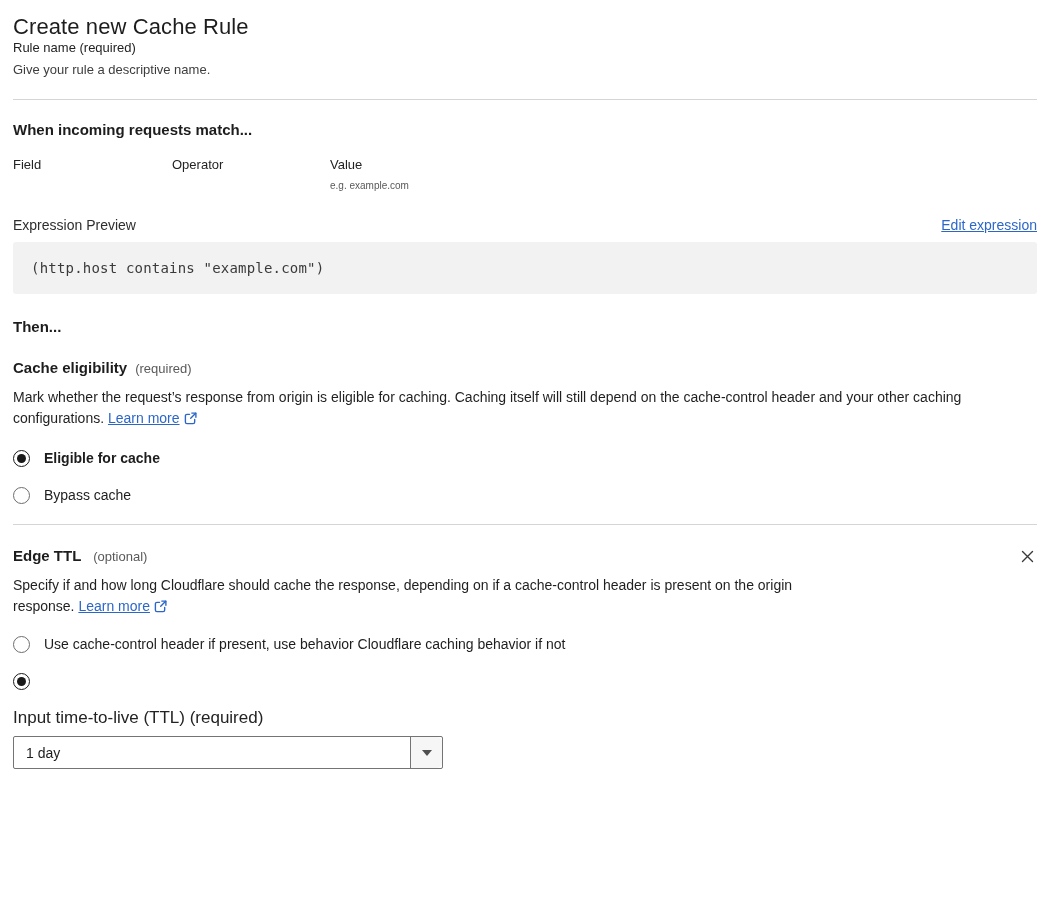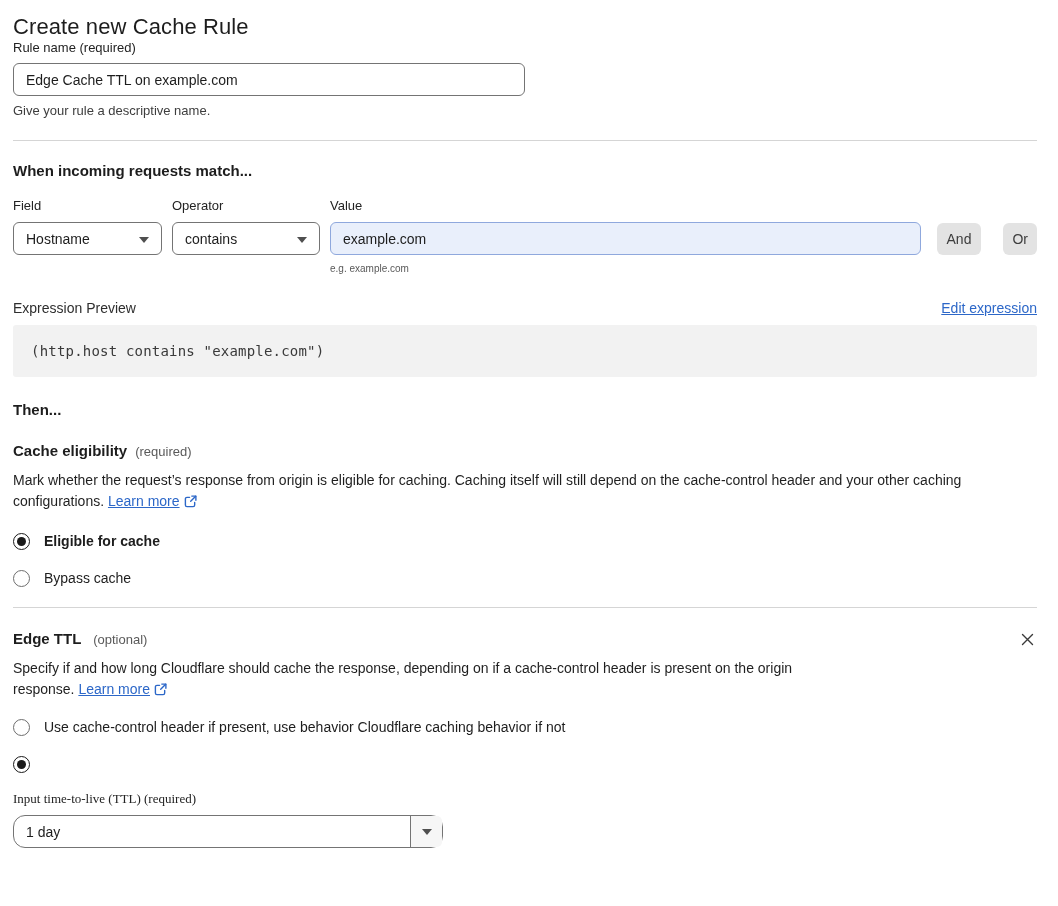--- a/index.html
+++ b/index.html
@@ -93,24 +93,24 @@
   .radio-row.selected .radio::after {
     content: ""; position: absolute; left: 50%; top: 50%;
     width: 9px; height: 9px; margin: -4.5px 0 0 -4.5px;
     border-radius: 50%; background: #1a1a1a;
   }
   .radio-row.selected .radio-label { font-weight: 700; }
 
   .section-head-row { display: flex; justify-content: space-between; align-items: flex-start; margin-top: 22px; }
   .close-btn { background: none; border: none; cursor: pointer; padding: 2px; line-height: 0; }
 
-  .ttl-label { font-size: 13px; color: #232323; margin-top: 6px; font-family: Liberation Serif, serif; }
+  .ttl-label { font-size: 17px; color: #232323; margin-top: 6px; }
   .ttl-select {
     position: relative; margin-top: 8px; width: 430px; height: 33px;
-    border: 1px solid #747474; border-radius: 12px; background: #fff;
+    border: 1px solid #747474; border-radius: 2px; background: #fff;
     display: flex; align-items: center; padding: 0 44px 0 12px;
     font-size: 14px; color: #1d1d1d; cursor: pointer;
   }
   .ttl-select .arrow-box {
     position: absolute; right: 0; top: 0; bottom: 0; width: 32px;
     border-left: 1px solid #747474; background: #f6f6f6;
     border-radius: 0 5px 5px 0;
     display: flex; align-items: center; justify-content: center;
   }
   .ttl-select .arrow-box .caret {
@@ -120,46 +120,32 @@
   }
 </style>
 </head>
 <body>
 
 <div class="page">
 
   <h1 class="page-title">Create new Cache Rule</h1>
 
   <div class="field-label">Rule name (required)</div>
-  <input class="text-input" type="text" value="Edge Cache TTL on example.com" style="">
   <div class="help-text">Give your rule a descriptive name.</div>
 
   <hr class="divider">
 
   <h2 class="section-heading">When incoming requests match...</h2>
 
   <div class="match-labels">
     <div class="lbl-field">Field</div>
     <div class="lbl-operator">Operator</div>
     <div class="lbl-value">Value</div>
   </div>
 
-  <div class="match-row">
-    <div class="select sel-field" role="combobox">
-      <span>Hostname</span>
-      <span class="caret"></span>
-    </div>
-    <div class="select sel-operator" role="combobox">
-      <span>contains</span>
-      <span class="caret"></span>
-    </div>
-    <input class="value-input" type="text" value="example.com" style="">
-    <button class="btn-gray btn-and">And</button>
-    <button class="btn-gray btn-or">Or</button>
-  </div>
   <div class="value-help">e.g. example.com</div>
 
   <div class="expr-head">
     <div class="expr-label">Expression Preview</div>
     <a class="link">Edit expression</a>
   </div>
   <div class="expr-code">(http.host contains "example.com")</div>
 
   <h2 class="section-heading" style="margin-top:24px">Then...</h2>
 

